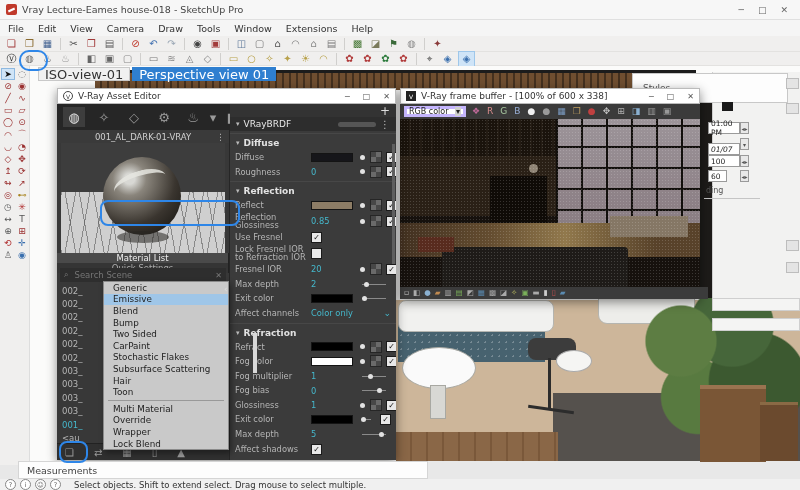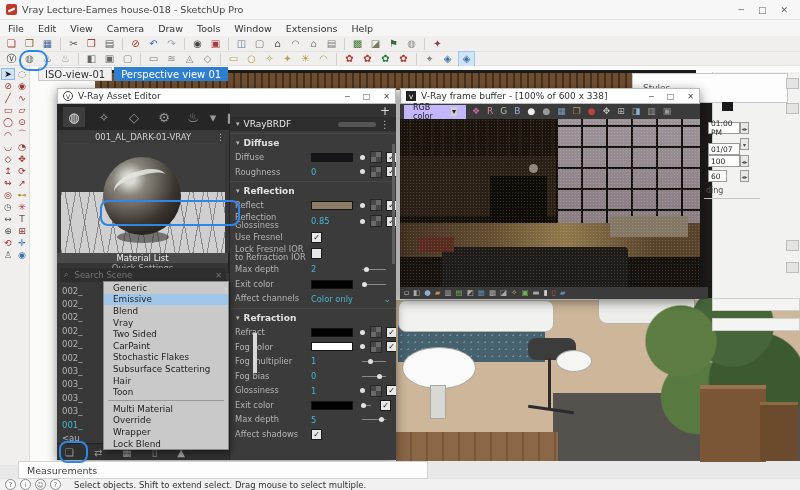--- a/index.html
+++ b/index.html
@@ -11,21 +11,21 @@
   .sk-logo::after{content:"";position:absolute;left:2px;top:5px;width:7px;height:2px;background:#fff;transform:rotate(-25deg);}
   .wtitle{font-size:9.5px;color:#444;flex:1;}
   .winbtns{display:flex;gap:14px;color:#666;font-size:9px;padding-right:6px;}
   .menubar{left:0;top:20px;width:800px;height:16px;background:#f5f5f5;display:flex;align-items:center;padding-left:8px;box-sizing:border-box;gap:14px;}
   .menubar span{font-size:9.5px;color:#333;}
   .tbar{left:0;width:800px;height:16px;background:#f0efee;display:flex;align-items:center;padding-left:4px;gap:3px;box-sizing:border-box;border-bottom:1px solid #e3e2e0;}
   .tico{width:15px;height:14px;display:flex;align-items:center;justify-content:center;font-size:10px;line-height:1;}
   .tico.on{background:#cfe4f7;border:1px solid #9ec7ea;}
   .tsep{width:1px;height:12px;background:#d0cfcd;margin:0 2px;}
   
-  .vtab{height:12px;display:flex;align-items:center;padding:0 6px;font-size:10px;background:#f0f0f0;border:1px solid #c9c9c9;color:#333;margin-right:2px;}
+  .vtab{height:12px;display:flex;align-items:center;padding:0 6px;font-size:13px;background:#f0f0f0;border:1px solid #c9c9c9;color:#333;margin-right:2px;}
   .vtab.on{background:#2f7fd0;border-color:#2f7fd0;color:#fff;}
   
   .palette{left:0;top:66px;width:30px;height:399px;background:#f0efee;border-right:1px solid #ddd;display:flex;flex-wrap:wrap;align-content:flex-start;padding:2px 0 0 1px;box-sizing:border-box;}
   .ptool{width:14px;height:12.1px;display:flex;align-items:center;justify-content:center;font-size:9px;}
   .ptool.on{background:#cfe4f7;border:1px solid #8fb9e0;box-sizing:border-box;}
   
   .measure{left:18px;top:461px;width:410px;height:18px;background:#fdfdfd;border:1px solid #d5d5d5;box-sizing:border-box;display:flex;align-items:center;padding-left:8px;font-size:9.5px;color:#444;}
   .statusbar{left:0;top:479px;width:800px;height:11px;background:#f0f0f0;display:flex;align-items:center;gap:5px;padding-left:5px;box-sizing:border-box;}
   .scir{width:9px;height:9px;border:1px solid #888;border-radius:50%;font-size:6.5px;display:flex;align-items:center;justify-content:center;color:#666;background:#fff;}
   .smsg{font-size:8.5px;color:#333;margin-left:8px;}
@@ -64,21 +64,21 @@
   .vz .val{color:#45b7cb;}
   .sw{width:42px;height:9px;border:1px solid #141414;box-sizing:border-box;}
   .trk{position:relative;flex:1;height:1px;background:#8a8a8a;margin:0 5px;}
   .thumb{position:absolute;top:-2px;width:5px;height:5px;background:#e2e2e2;border-radius:50%;margin-left:-2px;}
   .map{flex:0 0 10px;height:10px;margin-left:3px;background:conic-gradient(#6a6a6a 0 25%,#474747 0 50%,#6a6a6a 0 75%,#474747 0);border:1px solid #262626;}
   .ck{flex:0 0 9px;height:9px;background:#e8e8e8;border:1px solid #1a1a1a;margin-left:4px;font-size:8px;line-height:9px;text-align:center;color:#111;}
   .ck.on::after{content:"✓";}
   .ddc{margin-left:auto;color:#45b7cb;font-size:9px;}
   
   .fb-bar{height:15px;background:#3b3b3b;display:flex;align-items:center;gap:6px;padding:0 4px;}
-  .fb-sel{width:62px;height:11px;background:#fff;border:7px solid #c4b5fd;display:flex;align-items:center;justify-content:space-between;padding:0 2px;font-size:8px;color:#222;box-sizing:border-box;}
+  .fb-sel{width:62px;height:11px;background:#fff;border:3px solid #c4b5fd;display:flex;align-items:center;justify-content:space-between;padding:0 2px;font-size:8px;color:#222;box-sizing:border-box;}
   .fb-ic{font-size:9px;line-height:1;}
   .fbb{height:12px;background:#3b3b3b;display:flex;align-items:center;gap:4px;padding:0 4px;}
   .fbb span{font-size:7.5px;line-height:1;}
   
   .ring{position:absolute;border:2px solid #2e86e8;border-radius:8px;pointer-events:none;z-index:60;}
   
   .tray-hdr{background:#fdfdfd;border:1px solid #c8c8c8;box-sizing:border-box;display:flex;align-items:center;padding-left:10px;font-size:9px;color:#555;}
   .spinfld{position:absolute;height:12px;background:#fff;border:1px solid #9a9a9a;box-sizing:border-box;font-size:7.5px;display:flex;align-items:center;padding-left:2px;color:#222;}
   .spinbtn{position:absolute;width:9px;height:12px;background:#e8e8e8;border:1px solid #9a9a9a;box-sizing:border-box;font-size:6px;display:flex;align-items:center;justify-content:center;color:#555;}
   .graybox{position:absolute;width:13px;height:11px;background:#e4e4e4;border:1px solid #bdbdbd;box-sizing:border-box;}
@@ -242,21 +242,21 @@
 
   <div class="abs" style="left:712px;top:72px;width:88px;height:226px;background:#f2f2f1;border-left:1px solid #cfcfcf;"></div>
   <div class="abs tray-hdr" style="left:632px;top:73px;width:156px;height:30px;">
     <span>Styles</span>
   </div>
   <div class="abs" style="left:722px;top:102px;width:11px;height:9px;background:#1a1a1a;"></div>
   <div class="spinfld" style="left:708px;top:122px;width:32px;">
       <span>01:00 PM</span>
     </div>
   <div class="spinbtn" style="left:740px;top:122px;">◂▸</div>
-  <div class="spinfld" style="left:708px;top:143px;width:32px;">
+  <div class="spinfld" style="left:708px;top:143px;width:32px;font-style:italic;">
       <span>01/07</span>
     </div>
   <div class="spinbtn" style="left:740px;top:138px;">▾</div>
   <div class="spinfld" style="left:708px;top:155px;width:32px;">
       <span>100</span>
     </div>
   <div class="spinbtn" style="left:740px;top:155px;">◂▸</div>
   <div class="spinfld" style="left:708px;top:170px;width:19px;">
       <span>60</span>
     </div>
@@ -412,21 +412,21 @@
           <span class="fi">▯</span>
           <span class="fi">▲</span>
         </div>
     </div>
 
     <div class="abs typemenu" style="left:46px;top:193px;width:124px;z-index:30;">
 
     <div class="tm-item">Generic</div>
         <div class="tm-item on">Emissive</div>
         <div class="tm-item">Blend</div>
-        <div class="tm-item">Vray</div>
+        <div class="tm-item">Bump</div>
         <div class="tm-item">Two Sided</div>
         <div class="tm-item">CarPaint</div>
         <div class="tm-item">Stochastic Flakes</div>
         <div class="tm-item">Subsurface Scattering</div>
         <div class="tm-item">Hair</div>
         <div class="tm-item">Toon</div>
         <div class="tm-sep"><span class="tm-sep" style="flex:1;"></span></div>
         <div class="tm-item">Multi Material</div>
         <div class="tm-item">Override</div>
         <div class="tm-item">Wrapper</div>
@@ -528,20 +528,33 @@
                 </div>
               <div class="prow">
                   <span class="lb">Lock Fresnel IOR to Refraction IOR</span>
                   <span class="vz">
 
                     <span class="ck" style="margin-left:0;"></span>
                   </span>
 
                 </div>
               <div class="prow">
+                  <span class="lb">Fresnel IOR</span>
+                  <span class="vz">
+                    <span class="val">20</span>
+
+                  </span>
+                  <span class="trk">
+                  <span class="thumb" style="left: 82%;"></span>
+                </span>
+                  <span class="map"></span>
+                  <span class="ck on"></span>
+
+                </div>
+              <div class="prow">
                   <span class="lb">Max depth</span>
                   <span class="vz">
                     <span class="val">2</span>
 
                   </span>
                   <span class="trk">
                   <span class="thumb" style="left: 18%;"></span>
                 </span>
 
                 </div>

